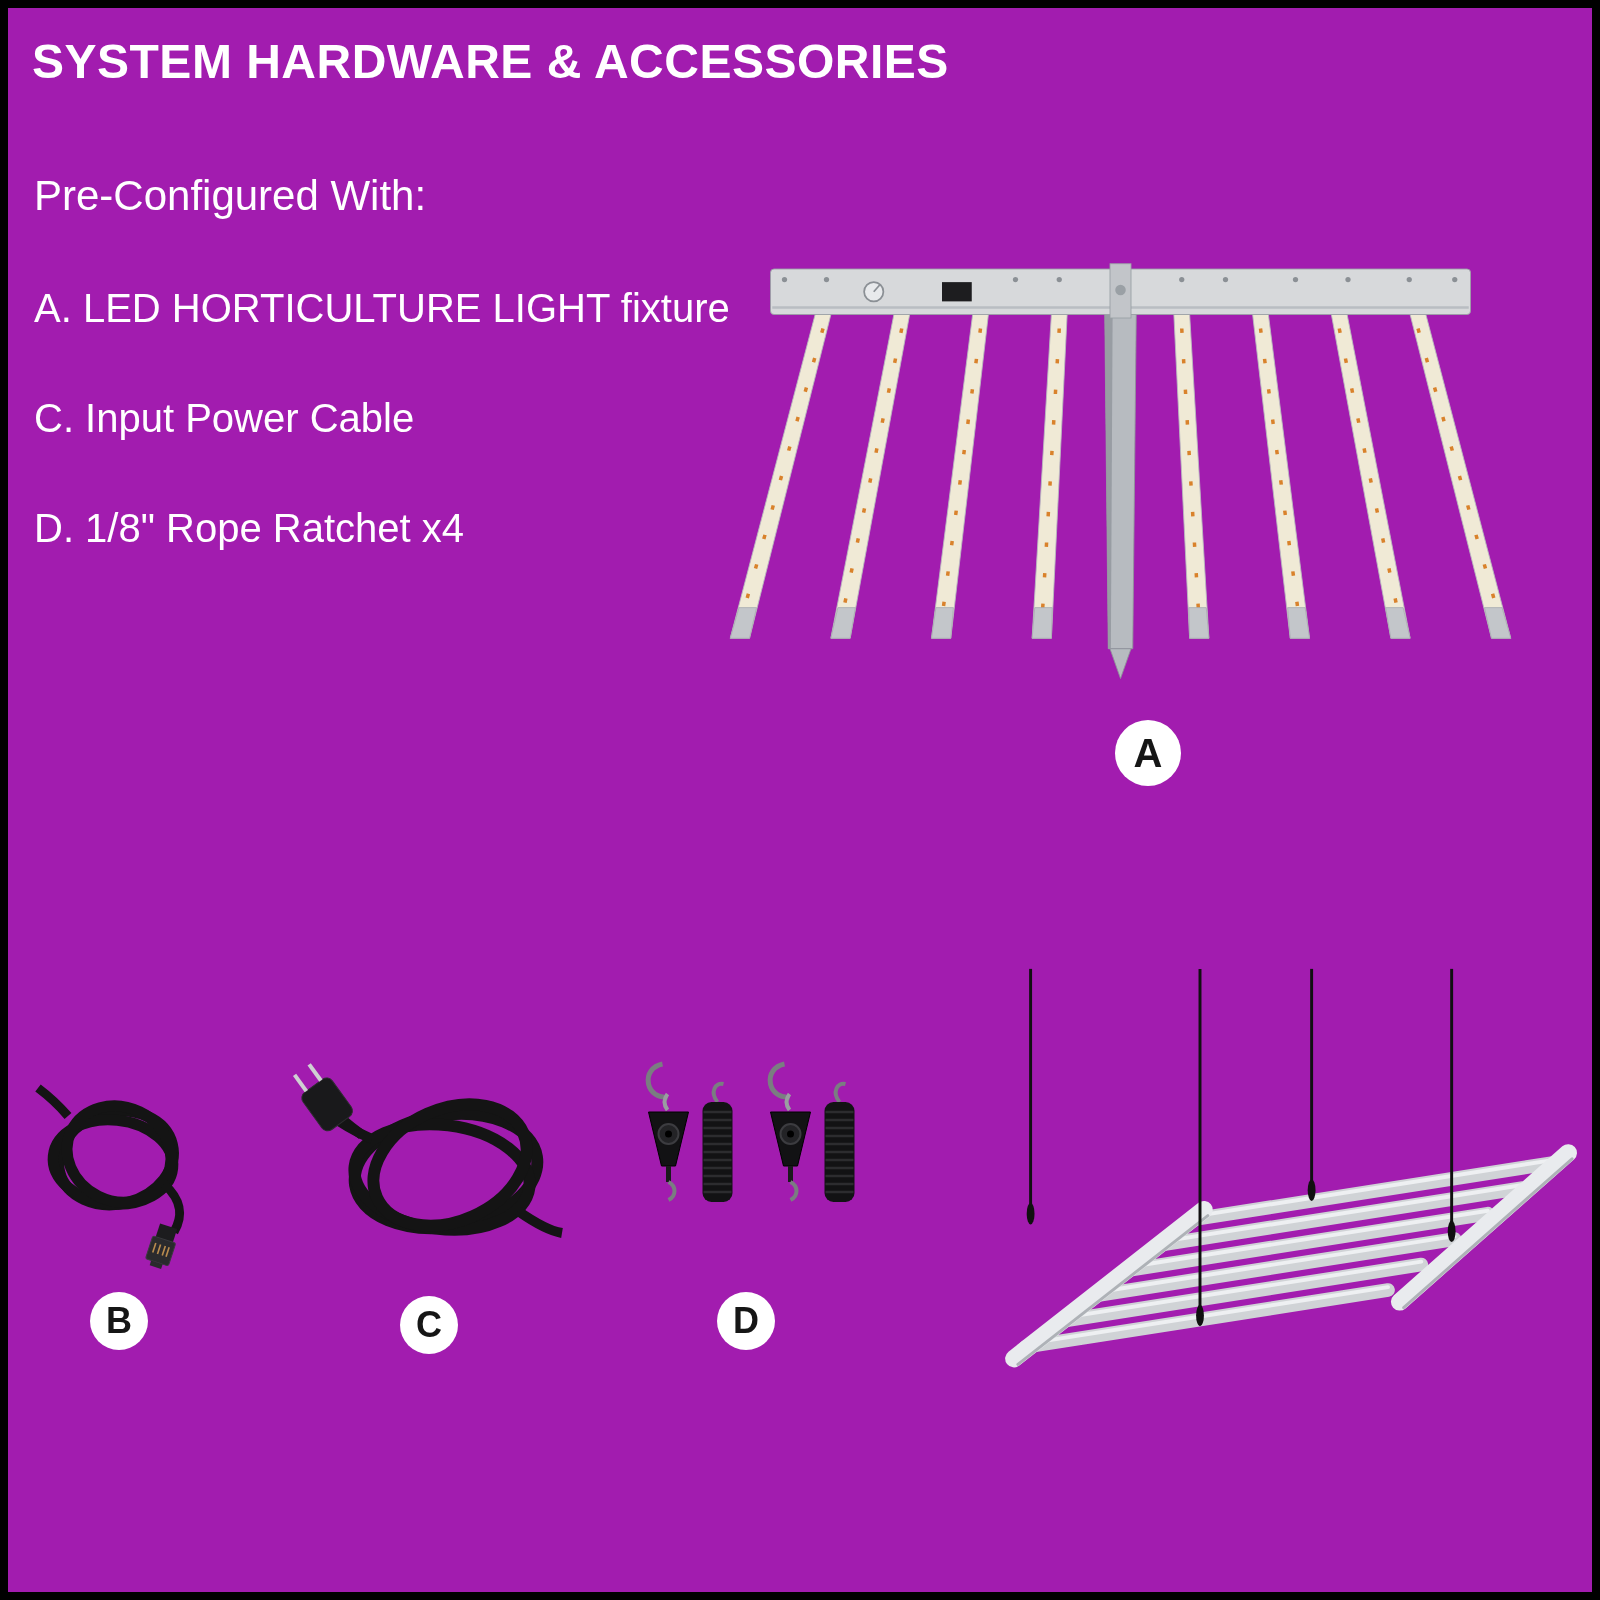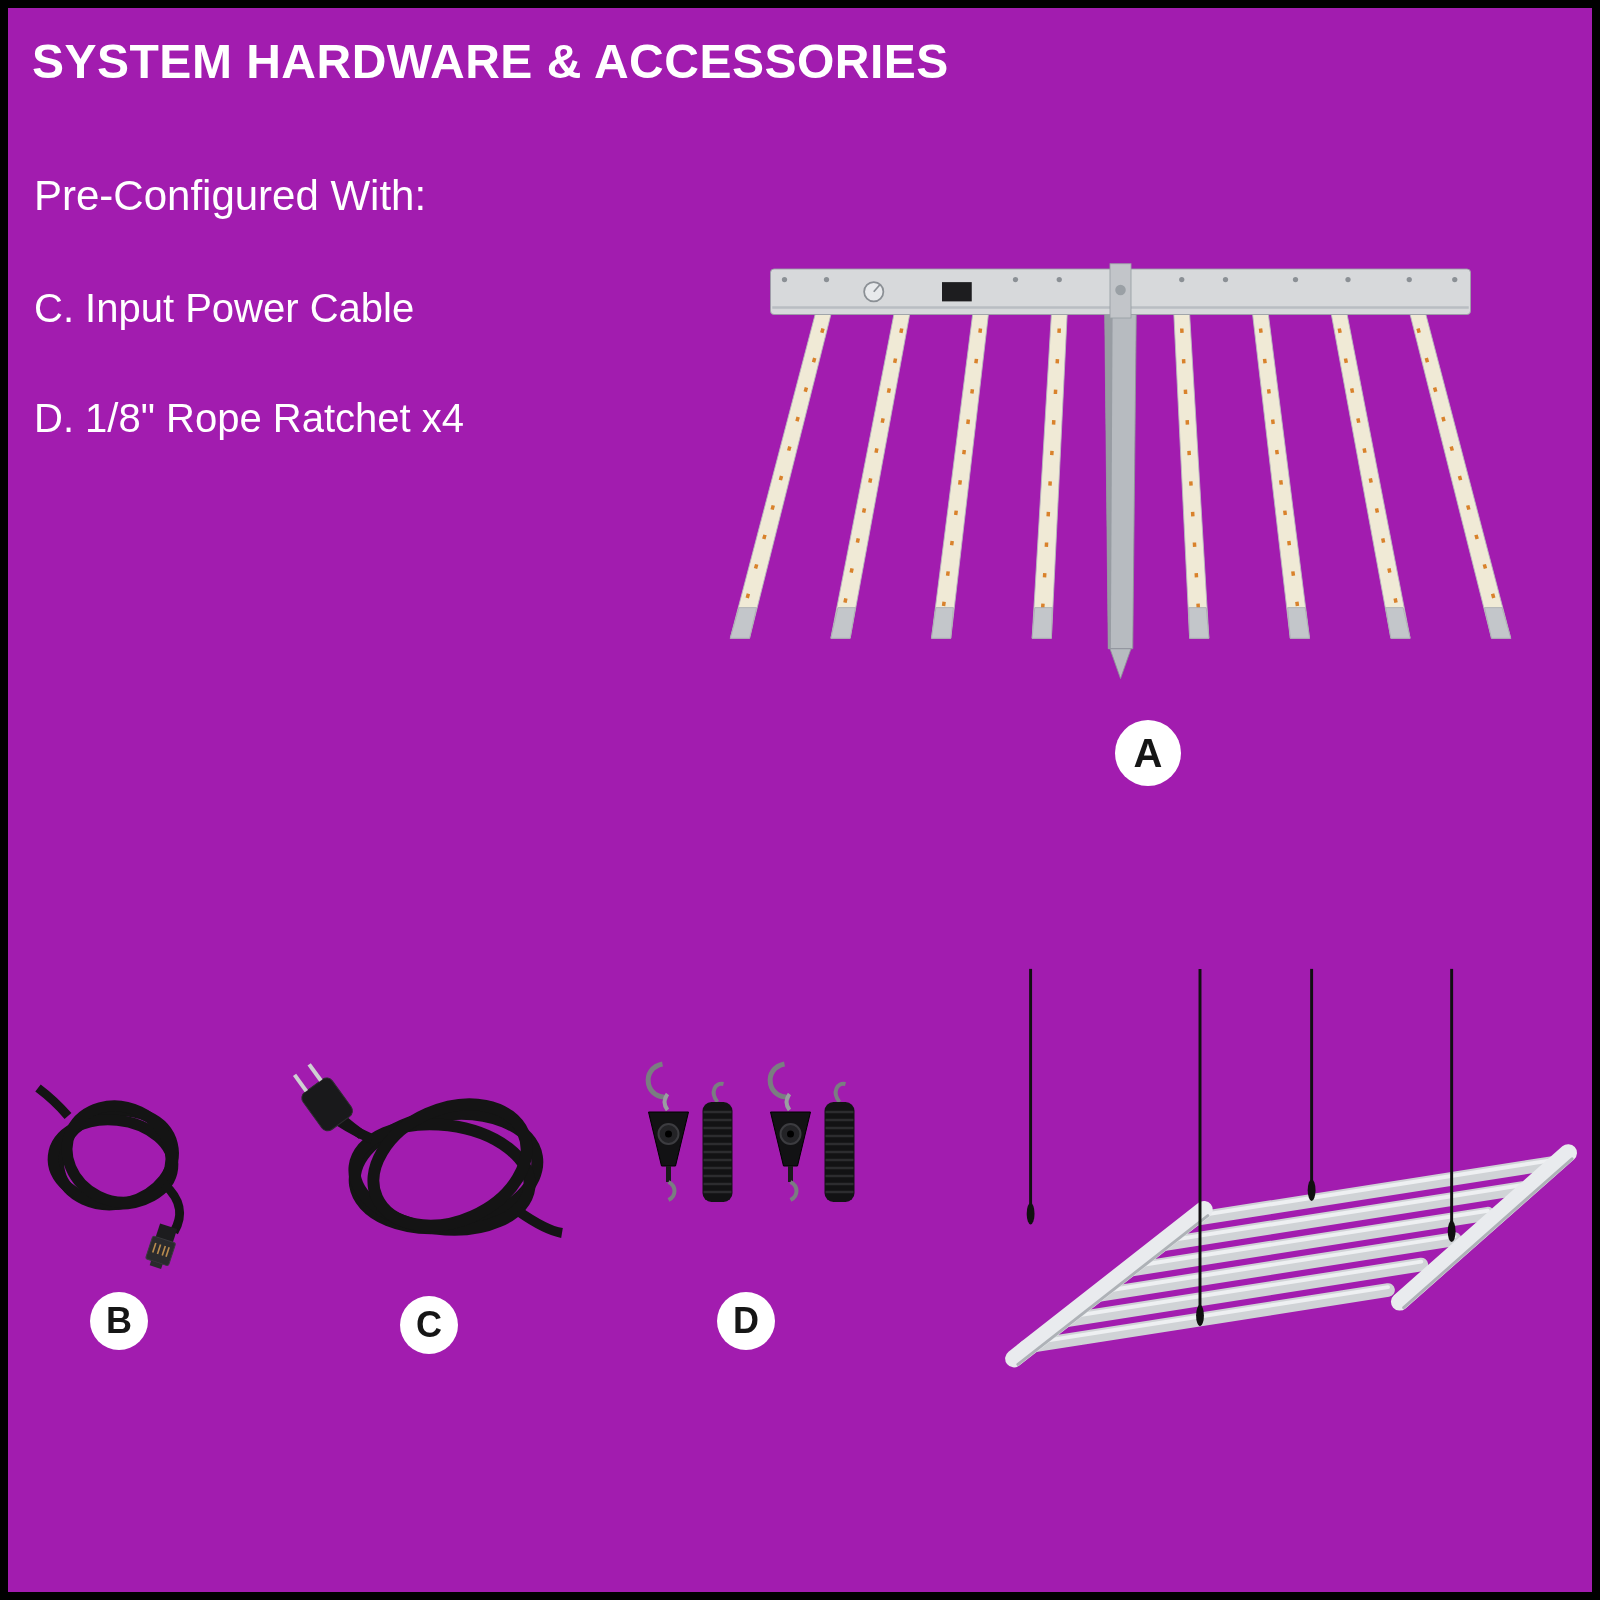--- a/index.html
+++ b/index.html
@@ -48,20 +48,21 @@
 </style>
 </head>
 <body>
 
 <div class="page">
 
   <h1 class="title">SYSTEM HARDWARE &amp; ACCESSORIES</h1>
   <div class="intro">Pre-Configured With:</div>
 
   <div class="items">
+    <div class="item">A. LED HORTICULTURE LIGHT fixture</div>
     <div class="item">C. Input Power Cable</div>
     <div class="item">D. 1/8" Rope Ratchet x4</div>
   </div>
 
   <div class="fig fig-a">
     <svg viewBox="-60 0 960 500" xmlns="http://www.w3.org/2000/svg">
 
       <g stroke="#b9bcbf" stroke-width="1">
         <polygon points="51,70 69,70 -24,440 -46,440" fill="#f0ead6"></polygon>
         <polygon points="141,70 159,70 91,440 69,440" fill="#f0ead6"></polygon>

